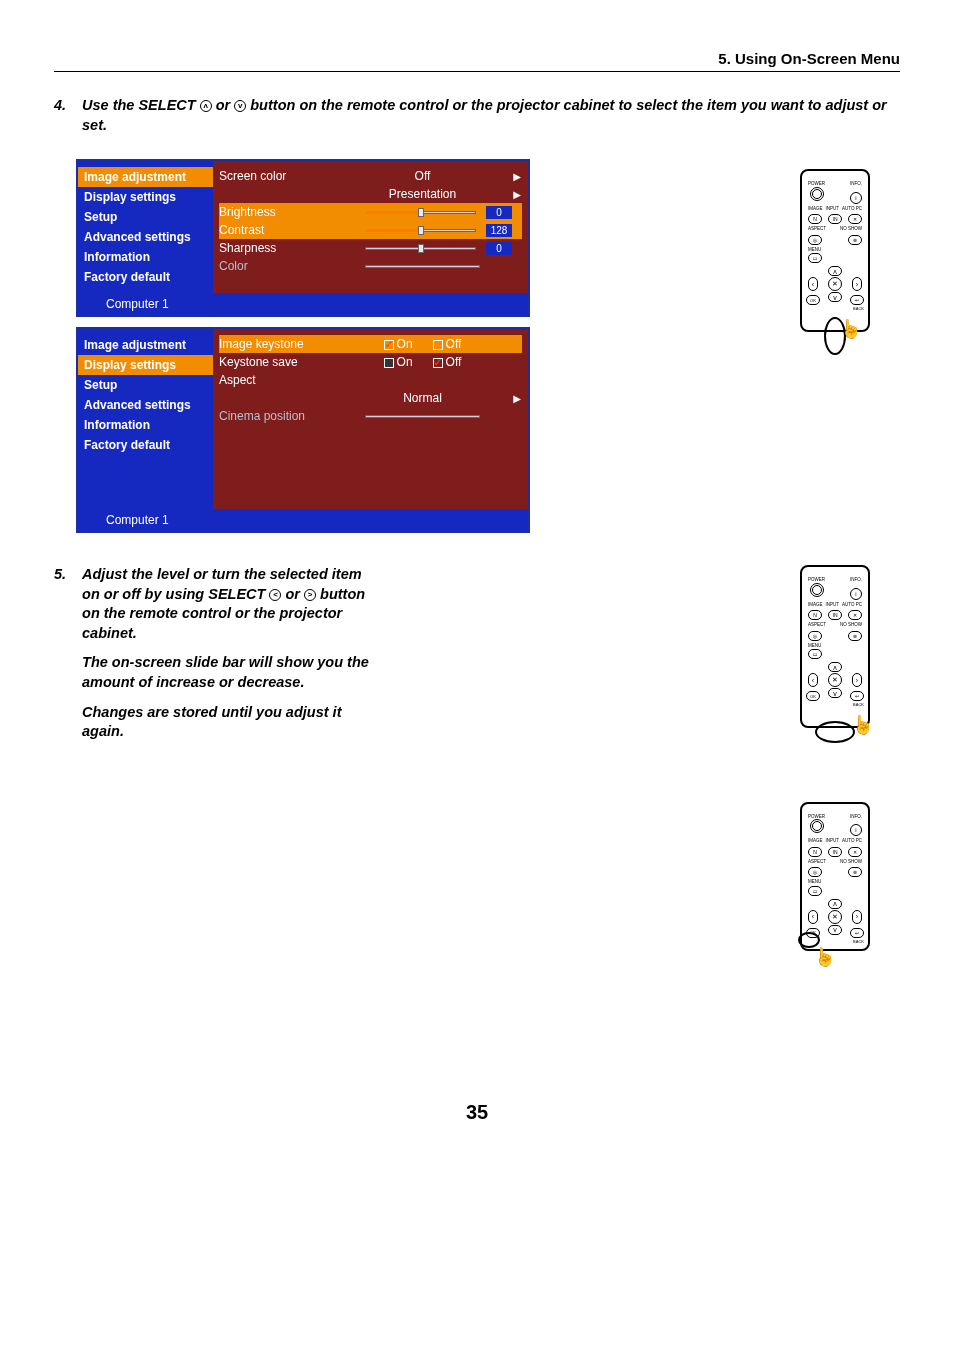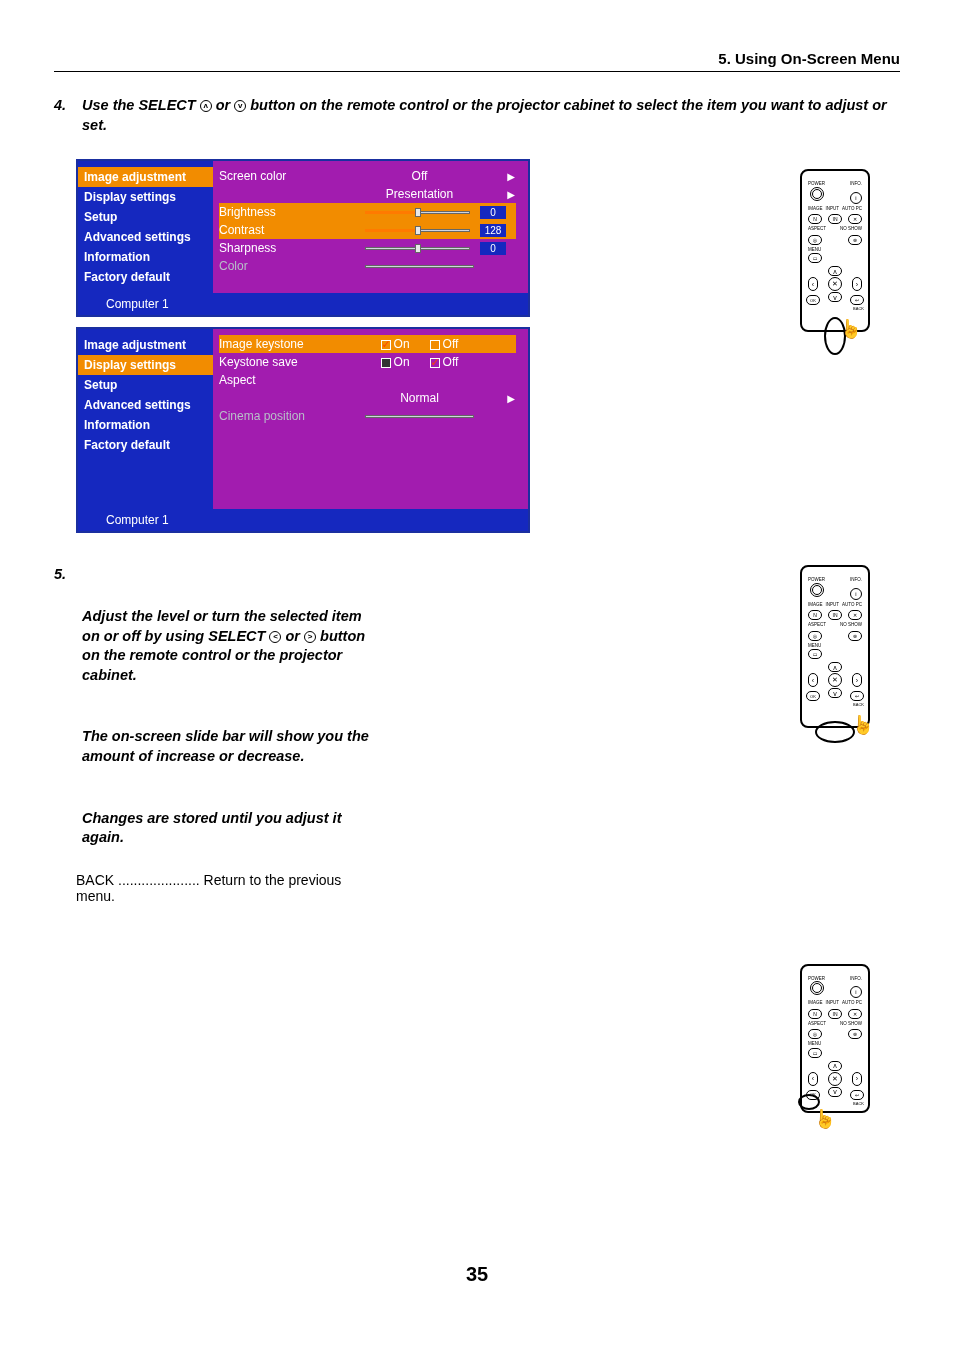--- a/index.html
+++ b/index.html
@@ -43,42 +43,42 @@
     text-align: center;
     vertical-align: middle;
     font-style: normal;
   }
 
   
   .osd-container { margin: 10px 0 10px 22px; }
   .osd {
     width: 454px;
     border: 2px solid #1a2fa0;
-    background: #a21caf;
+    background: #7f1d1d;
     font-family: Arial, sans-serif;
     font-size: 12px;
     color: #fff;
     display: flex;
     flex-wrap: wrap;
   }
   .osd-nav {
     width: 135px;
     background: #1528bf;
     padding: 6px 0;
   }
   .osd-nav-item {
     padding: 3px 6px;
     font-size: 12px;
     font-weight: bold;
     color: #fff;
   }
   .osd-nav-item.hl { background: #f28c00; }
   .osd-content {
     flex: 1;
-    padding: 6px 12px 16px 6px;
+    padding: 6px 6px 16px 6px;
     position: relative;
   }
   .osd-row {
     display: flex;
     align-items: center;
     padding: 2px 0;
     font-size: 12px;
   }
   .osd-row.hl { background: #f28c00; }
   .osd-label { width: 140px; }
@@ -139,21 +139,21 @@
   }
   .kslider-icon {
     display:inline-block; width:10px; height:10px; background:#d0d4df; border:1px solid #666; vertical-align:middle; margin-right:2px;
   }
 
   .row-layout { display: flex; align-items: flex-start; gap: 30px; }
   .row-left { flex: 1; max-width: 530px; }
   .row-right { width: 130px; display:flex; justify-content:center; }
 
   .instr-block { font-style: italic; font-weight: bold; font-size: 14.5px; line-height: 1.35; }
-  .instr-block p { margin-bottom: 10px; margin-top: 42px; }
+  .instr-block p { margin-bottom: 10px; }
   .plain-line { font-style: normal; font-weight: normal; font-size: 14px; margin: 14px 0 10px 22px; }
 
   
   .remote {
     width: 70px;
     border: 2px solid #000;
     border-radius: 8px;
     padding: 8px 6px 28px 6px;
     background: #fff;
     position: relative;
@@ -385,21 +385,20 @@
 <div class="row-layout" style="margin-top:22px;">
   <div class="row-left">
     <div class="step" style="margin-bottom:0;">
       <span class="step-num">5.</span>
       <span class="step-body instr-block">
         <p><span>Adjust the level or turn the selected item on or off by using SELECT </span><span class="circle-icon">&lt;</span><span> or </span><span class="circle-icon">&gt;</span><span> button on the remote control or the projector cabinet.</span></p>
         <p>The on-screen slide bar will show you the amount of increase or decrease.</p>
         <p>Changes are stored until you adjust it again.</p>
       </span>
     </div>
-    <div class="plain-line">BACK ..................... Return to the previous menu.</div>
   </div>
   <div style="flex:1"></div>
   <div class="row-right">
     <div class="remote">
       <div class="r-row">
           <div style="text-align:center;"><div class="r-lbl">POWER</div><div class="r-circ dbl"></div></div>
           <div></div>
           <div style="text-align:center;"><div class="r-lbl">INFO.</div><div class="r-circ">i</div></div>
         </div>
       <div class="r-row">

